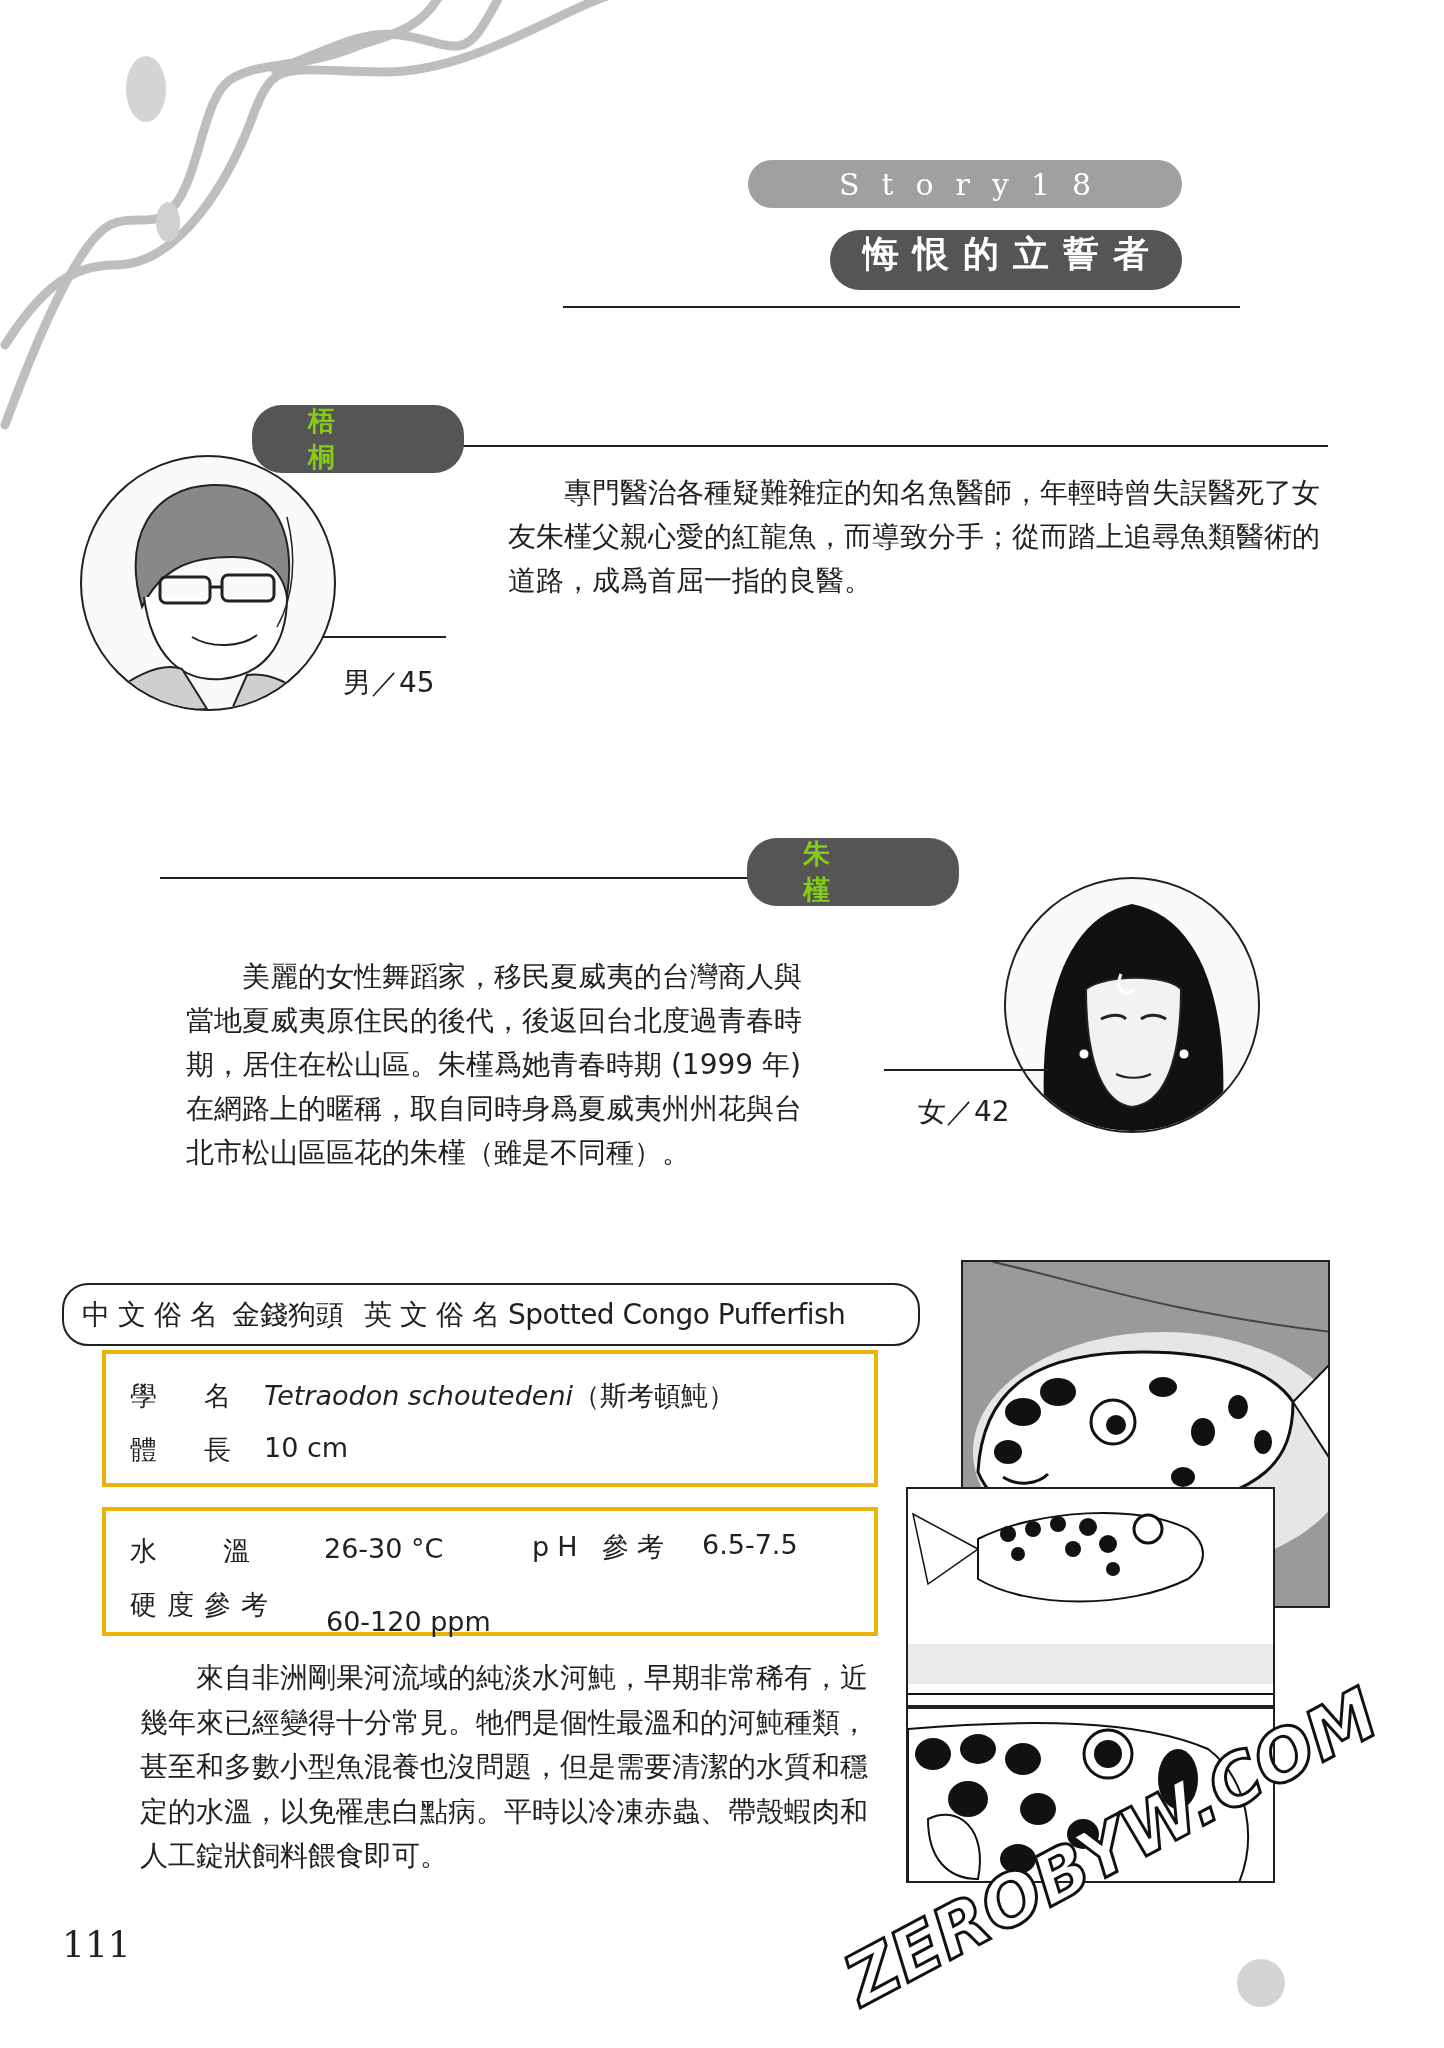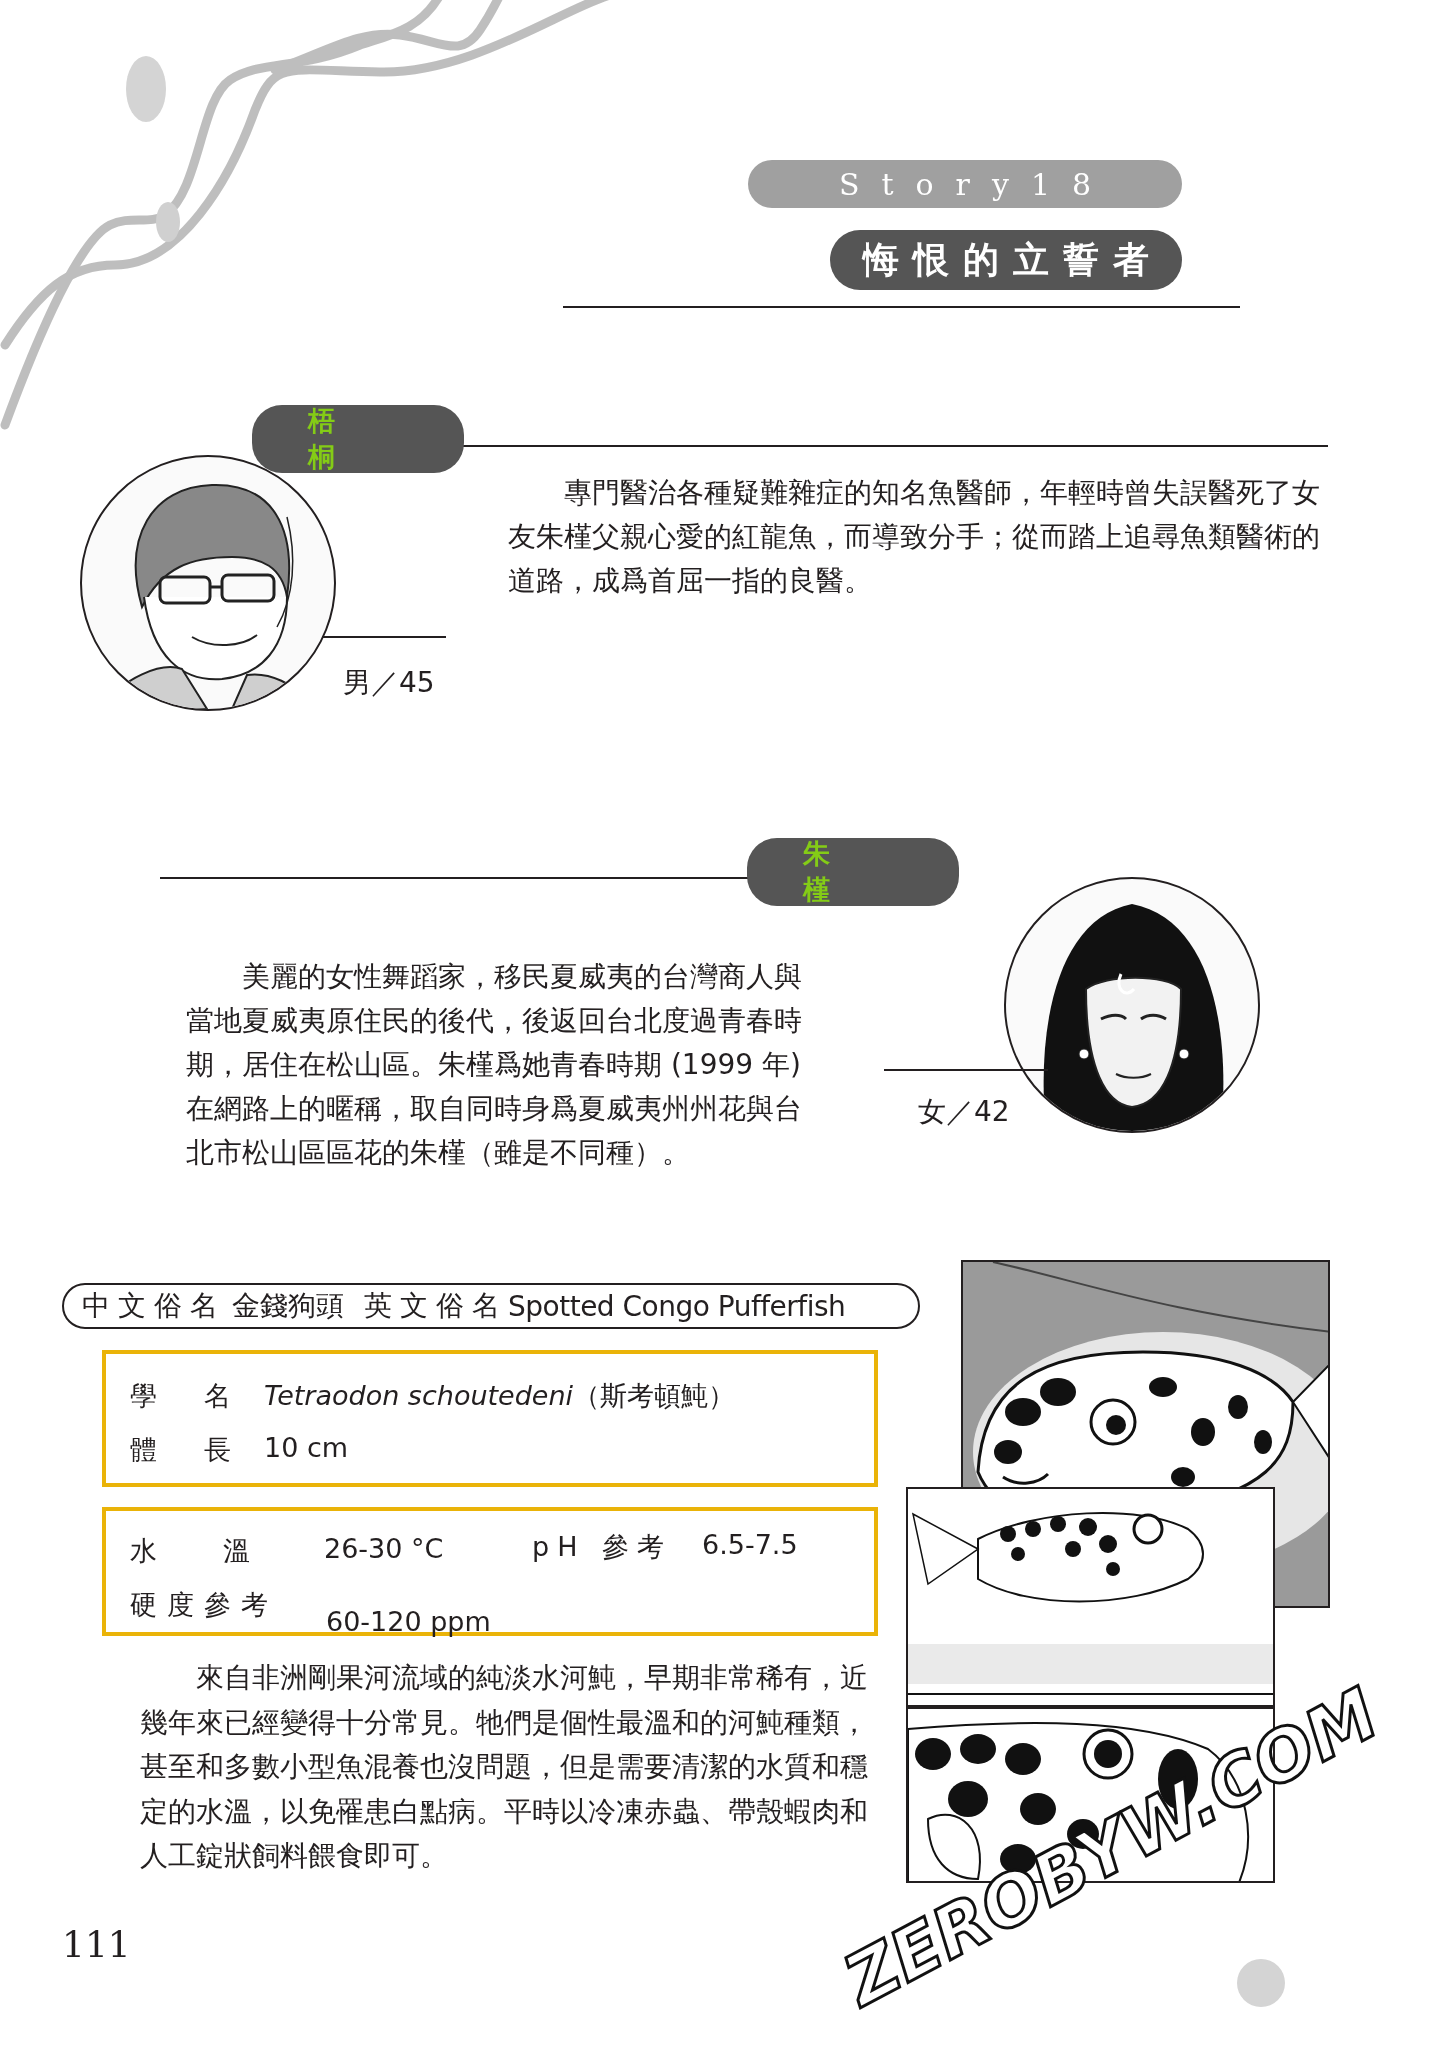--- a/index.html
+++ b/index.html
@@ -4,29 +4,29 @@
 <style>
   html, body { margin:0; padding:0; }
   body { width:1444px; height:2048px; position:relative; background:#ffffff; overflow:hidden;
          font-family:"DejaVu Sans", "Liberation Sans", sans-serif; color:#231f20; }
   .abs { position:absolute; }
   .deco-svg { position:absolute; left:0; top:0; }
   .story-pill { left:748px; top:160px; width:434px; height:48px; background:#a0a0a0; border-radius:26px;
                 display:flex; align-items:center; justify-content:center; }
   .story-text { color:#ffffff; font-family:"DejaVu Serif", serif; font-weight:normal; font-size:30px; letter-spacing:22px; padding-left:22px; }
   .title-pill { left:830px; top:230px; width:352px; height:60px; background:#555555; border-radius:32px;
-                display:flex; align-items:center; justify-content:center; }
+                display:flex; align-items:flex-start; justify-content:center; }
   .title-text { color:#ffffff; font-family:"DejaVu Serif", serif; font-weight:bold; font-size:36px; letter-spacing:14px; padding-left:14px; }
   .rule { background:#231f20; height:2px; }
   .name-pill { height:68px; background:#555555; border-radius:30px; display:flex; align-items:center; justify-content:center; }
   .name-text { color:#84cc16; font-family:"DejaVu Serif", serif; font-weight:bold; font-size:27px; letter-spacing:56px; padding-left:56px; }
   .avatar { border:2px solid #231f20; border-radius:50%; background:#fafafa; overflow:hidden; }
   .bio { font-size:28px; line-height:44px; color:#231f20; text-indent:2em; }
   .meta { font-size:28px; color:#231f20; }
-  .names-pill { left:62px; top:1283px; width:858px; height:46px; border:2px solid #231f20; border-radius:26px;
+  .names-pill { left:62px; top:1283px; width:858px; height:63px; border:2px solid #231f20; border-radius:26px;
                 display:flex; align-items:center; padding-left:18px; box-sizing:border-box; font-size:28px; white-space:nowrap; }
   .lbl { letter-spacing:8px; font-weight:normal; }
   .val { margin-right:20px; }
   .info-box { border:4px solid #eab308; box-sizing:border-box; font-size:27px; }
   .row { position:absolute; white-space:nowrap; }
   .desc { left:140px; top:1656px; width:738px; font-size:28px; line-height:44.5px; text-indent:2em; }
   .panel { border:2px solid #231f20; box-sizing:border-box; overflow:hidden; background:#fff; }
   .page-num { left:62px; top:1924px; font-family:"DejaVu Serif", serif; font-size:36px; color:#231f20; }
   .wm { font-family:"DejaVu Sans", sans-serif; font-weight:bold; font-style:italic; color:#ffffff;
         -webkit-text-stroke:3px #111; transform-origin:left bottom; white-space:nowrap; }

